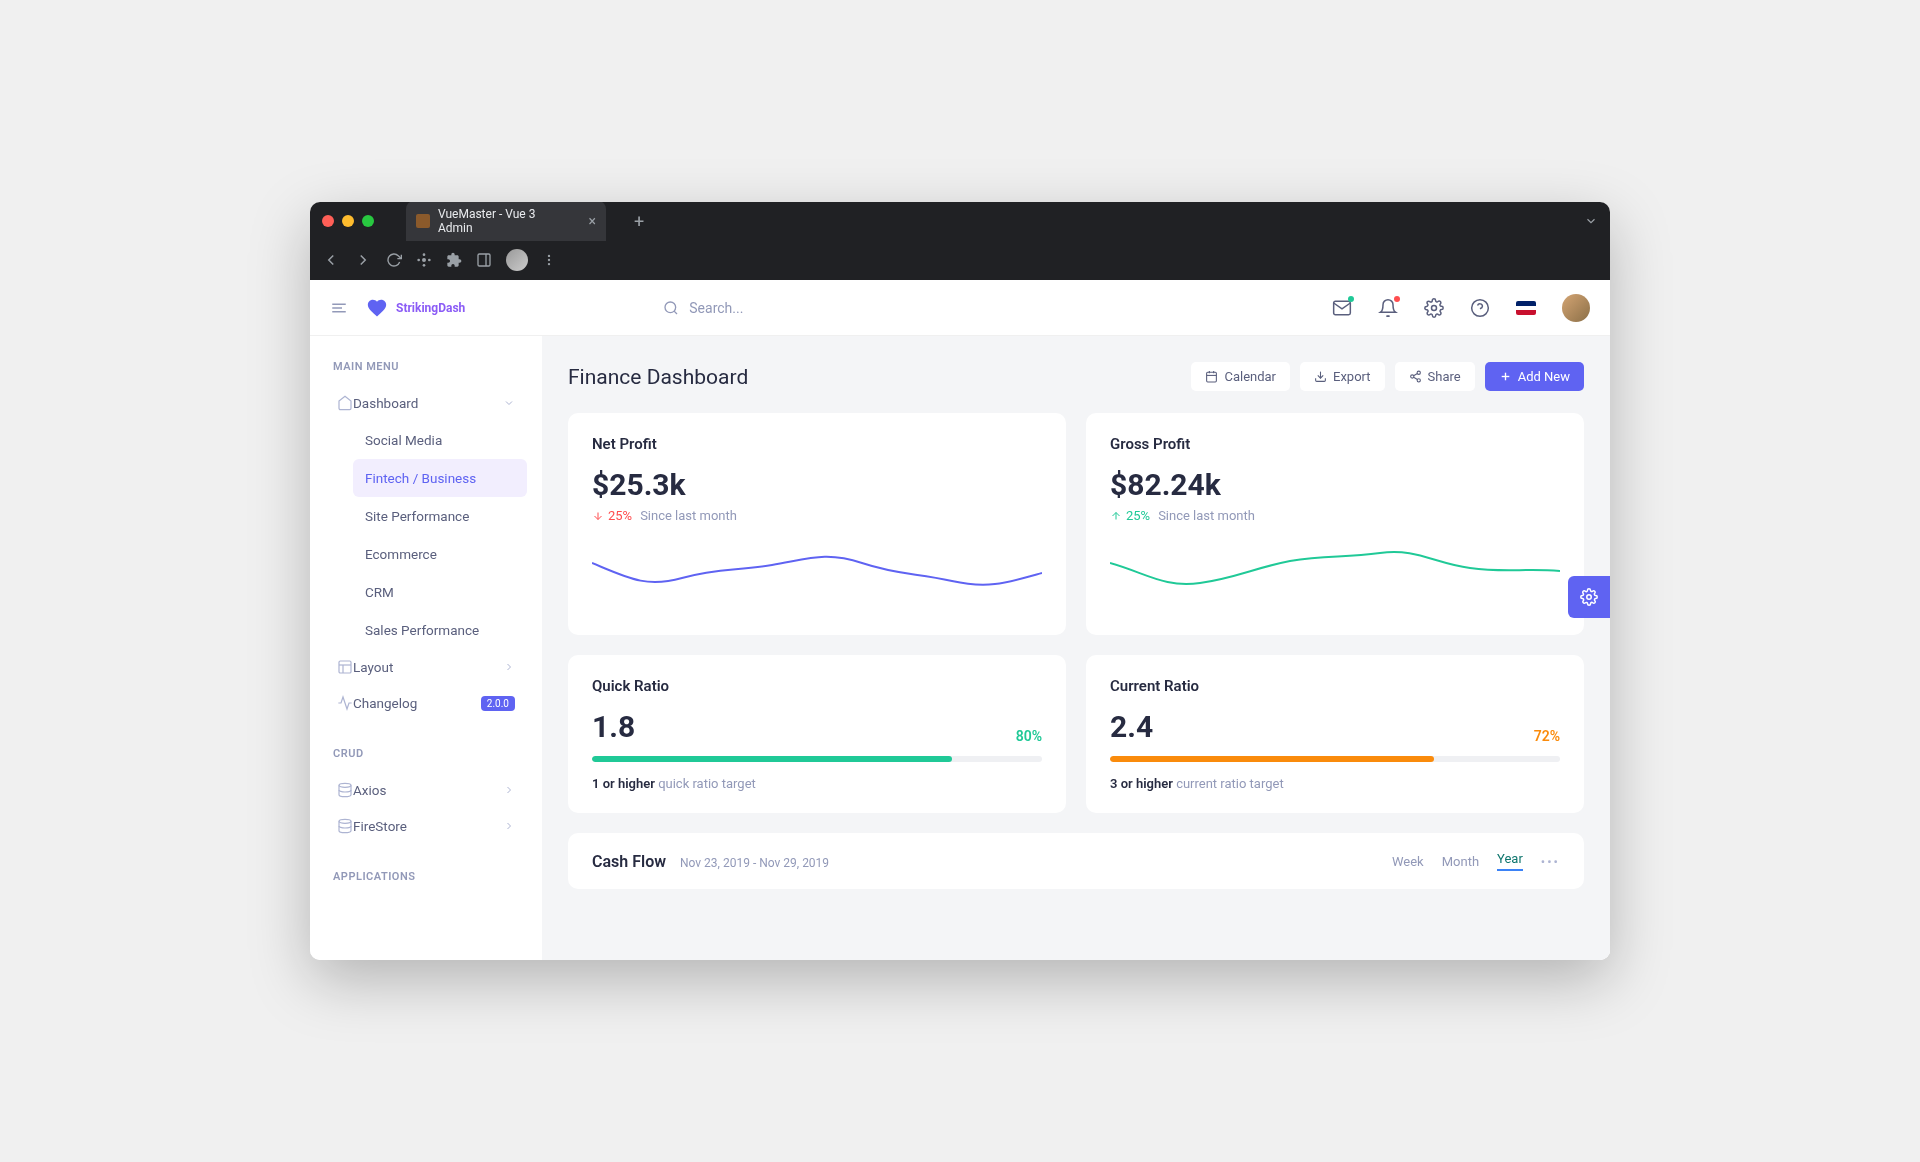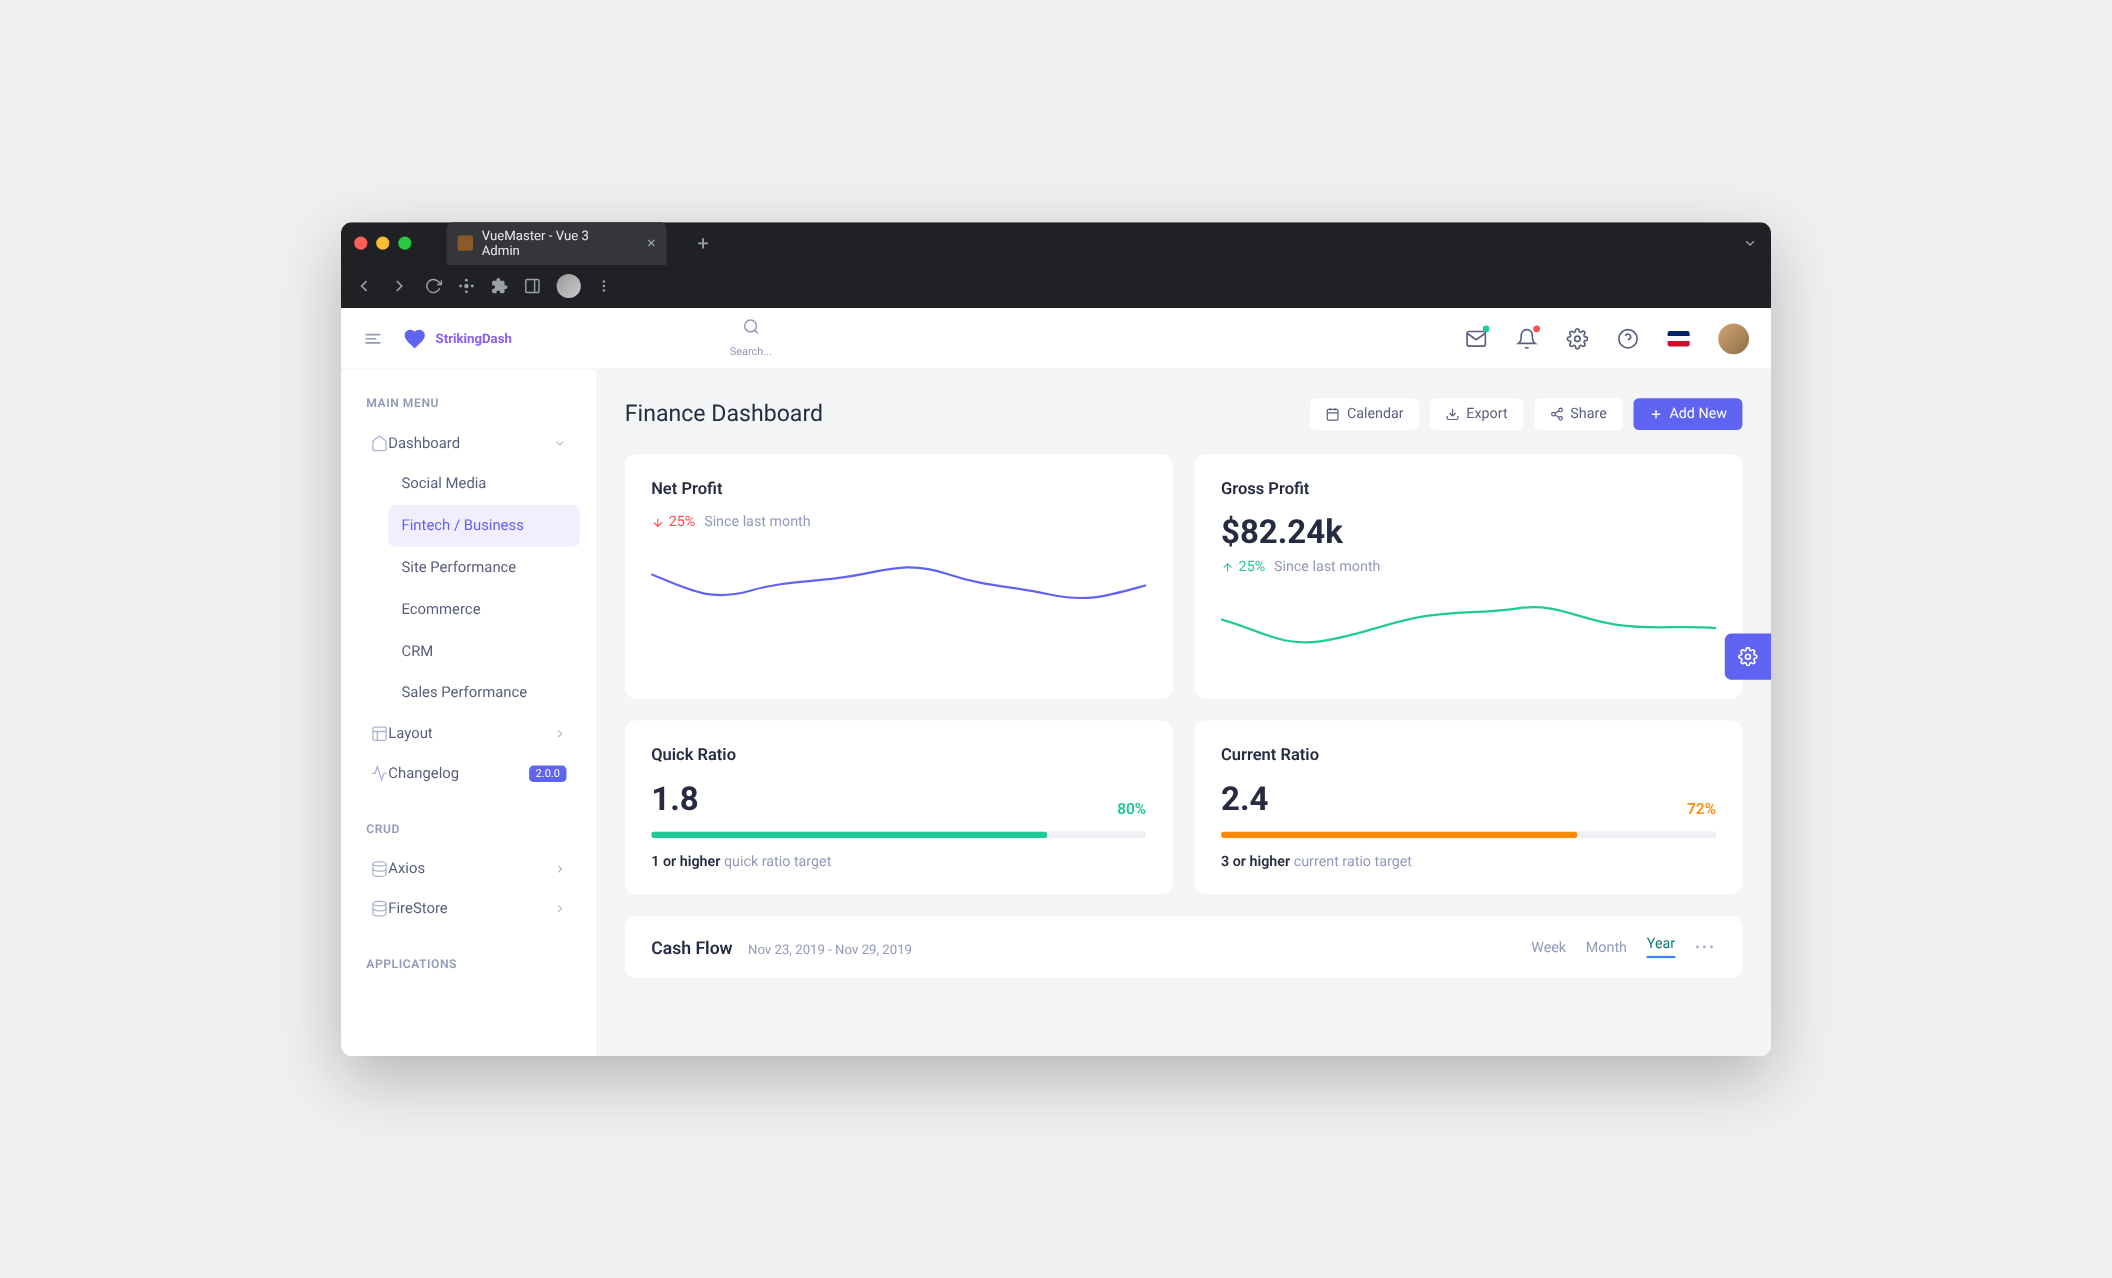--- a/index.html
+++ b/index.html
@@ -23,21 +23,21 @@
 .addr-bar { flex: 1; background: #35363a; border-radius: 20px; height: 30px; display: flex; align-items: center; padding: 0 12px; gap: 10px; color: #9aa0a6; font-size: 13px; }
 .g-icon { width: 16px; height: 16px; border-radius: 50%; background: conic-gradient(#4285f4 0 25%, #34a853 0 50%, #fbbc05 0 75%, #ea4335 0 100%); }
 .ext-icons { display: flex; gap: 14px; align-items: center; color: #9aa0a6; }
 .ext-avatar { width: 22px; height: 22px; border-radius: 50%; background: linear-gradient(135deg,#999,#ccc); }
 
 .app { display: flex; flex-direction: column; height: 680px; background: #fff; }
 .app-header { height: 56px; display: flex; align-items: center; padding: 0 20px; border-bottom: 1px solid #f0f0f0; gap: 18px; }
 .menu-toggle { color: #9299b8; }
 .brand { display: flex; align-items: center; gap: 8px; font-weight: 700; font-size: 12px; color: #8b5cf6; }
 .brand-logo { width: 22px; height: 22px; }
-.search-wrap { display: flex; align-items: center; gap: 10px; margin-left: 180px; color: #9299b8; font-size: 10px; flex-direction: column; }
+.search-wrap { display: flex; align-items: center; gap: 10px; margin-left: 180px; color: #9299b8; font-size: 14px; }
 .header-icons { margin-left: auto; display: flex; align-items: center; gap: 26px; color: #5a5f7d; }
 .header-icon { position: relative; display: flex; }
 .dot-green { position: absolute; top: -2px; right: -2px; width: 6px; height: 6px; background: #20c997; border-radius: 50%; }
 .dot-red { position: absolute; top: -2px; right: -2px; width: 6px; height: 6px; background: #ff4d4f; border-radius: 50%; }
 .flag { width: 20px; height: 14px; background: linear-gradient(#012169 0 33%, #fff 0 66%, #c8102e 0); position: relative; border-radius: 2px; }
 .avatar { width: 28px; height: 28px; border-radius: 50%; background: linear-gradient(135deg,#d4a574,#8b6f47); }
 
 .app-body { flex: 1; display: flex; overflow: hidden; }
 .sidebar { width: 232px; padding: 18px 15px; overflow-y: auto; }
 .sb-section { font-size: 11px; font-weight: 600; color: #9299b8; letter-spacing: 0.5px; margin: 6px 8px 12px; }
@@ -352,20 +352,21 @@
                   </svg>
                 </span>
                 <span>Add New</span>
               </button>
           </div>
         </div>
 
         <div class="grid">
           <div class="card">
             <div class="card-title">Net Profit</div>
+            <div class="big-val">$25.3k</div>
             <div class="change-row">
               <span class="change-down">
                   <svg width="12" height="12" viewBox="0 0 24 24" fill="none" stroke="currentColor" stroke-width="2">
                     <line x1="12" y1="5" x2="12" y2="19"></line>
                     <polyline points="19 12 12 19 5 12"></polyline>
                   </svg>
                   <span>25%</span>
                 </span>
               <span class="muted">Since last month</span>
             </div>

